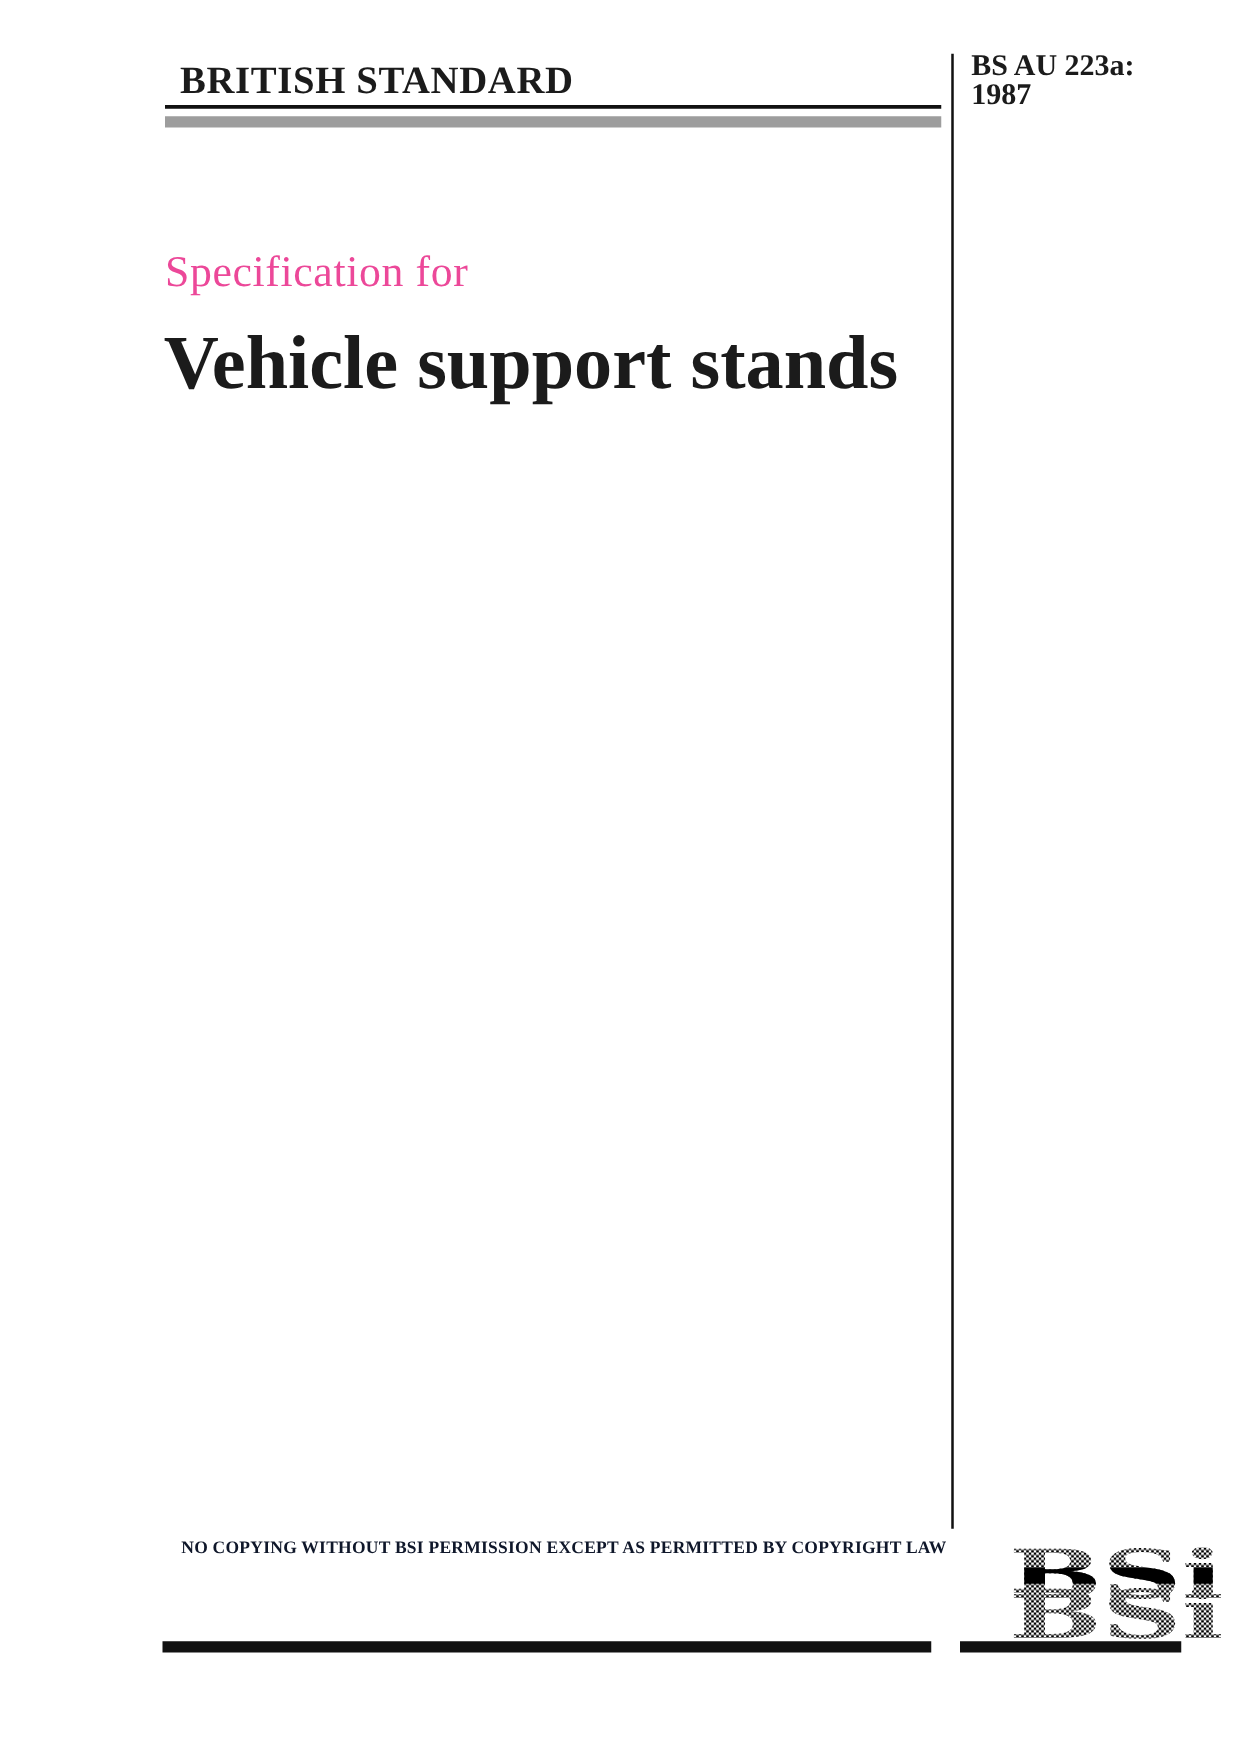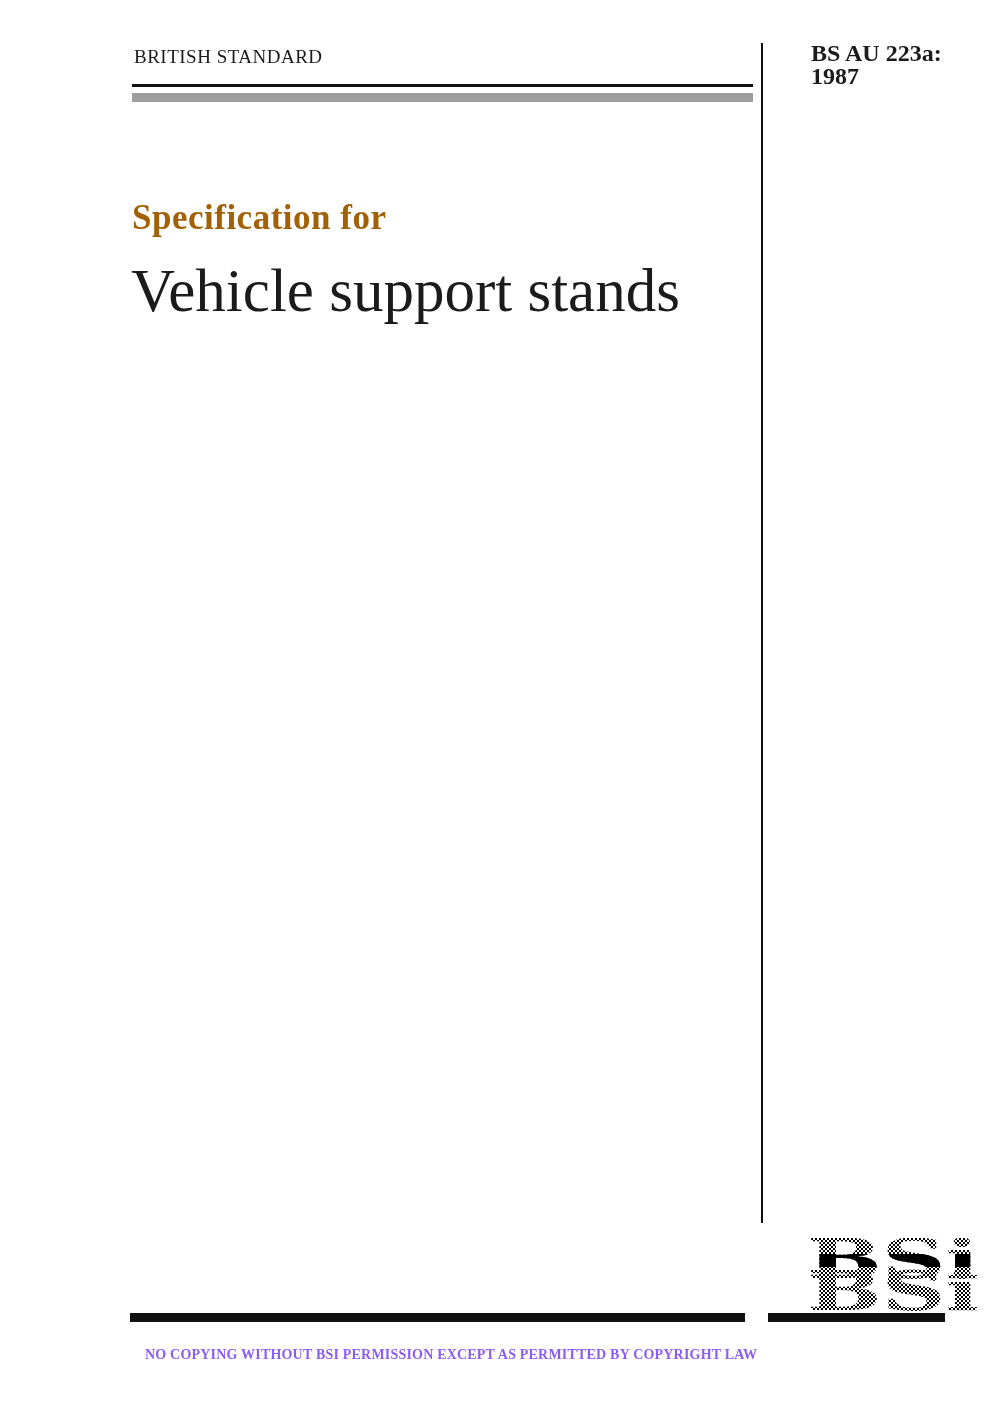--- a/index.html
+++ b/index.html
@@ -13,24 +13,24 @@
     height: 1403px;
     background: #ffffff;
     font-family: "Liberation Serif", "DejaVu Serif", serif;
     color: #111111;
     overflow: hidden;
   }
   .abs { position: absolute; }
 
   
   .brand {
-    left: 134px;
+    left: 144px;
     top: 46px;
-    font-size: 19px;
-    font-weight: normal;
+    font-size: 31px;
+    font-weight: bold;
     letter-spacing: 0.5px;
     color: #1b1b1b;
     white-space: nowrap;
   }
   .rule-black {
     left: 132px;
     top: 84px;
     width: 621px;
     height: 3px;
     background: #111111;
@@ -50,52 +50,51 @@
     background: #111111;
   }
   .doc-ref {
     left: 777px;
     top: 42px;
     font-size: 24px;
     font-weight: bold;
     line-height: 23px;
     color: #1b1b1b;
     white-space: nowrap;
-    margin-left: 34px;
   }
 
   
   .subtitle {
     left: 132px;
     top: 198px;
     font-size: 35px;
-    font-weight: bold;
+    font-weight: normal;
     letter-spacing: 0.5px;
-    color: #a16207;
+    color: #ec4899;
     white-space: nowrap;
   }
   .doc-title {
     left: 131px;
     top: 260px;
     font-size: 61px;
-    font-weight: normal;
+    font-weight: bold;
     line-height: 62px;
     letter-spacing: 0px;
     color: #1b1b1b;
     white-space: nowrap;
   }
 
   
   .copyright {
     left: 145px;
-    top: 1347px;
+    top: 1231px;
     font-size: 14px;
     font-weight: bold;
     letter-spacing: 0.2px;
-    color: #8b5cf6;
+    color: #0f172a;
     white-space: nowrap;
     text-align: center;
   }
   .footer-bar-left {
     left: 130px;
     top: 1313px;
     width: 615px;
     height: 9px;
     background: #111111;
   }

